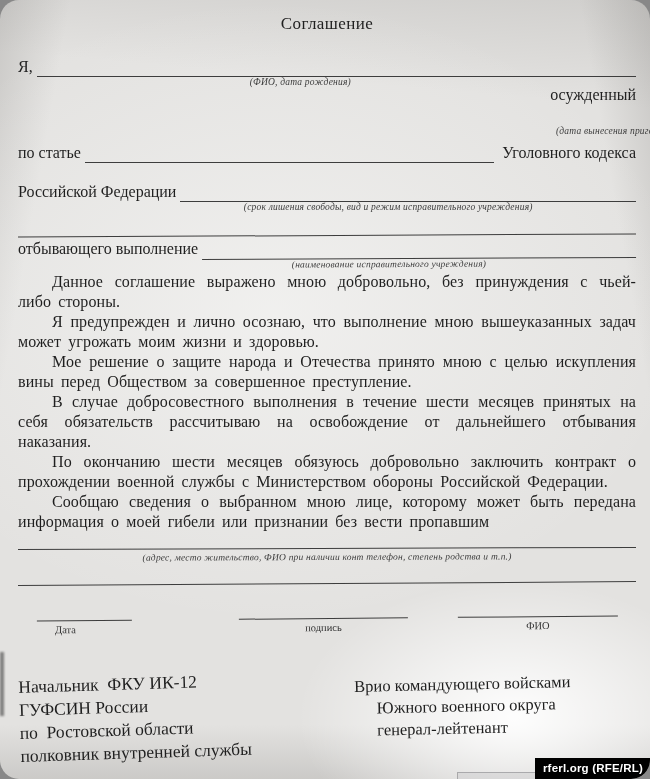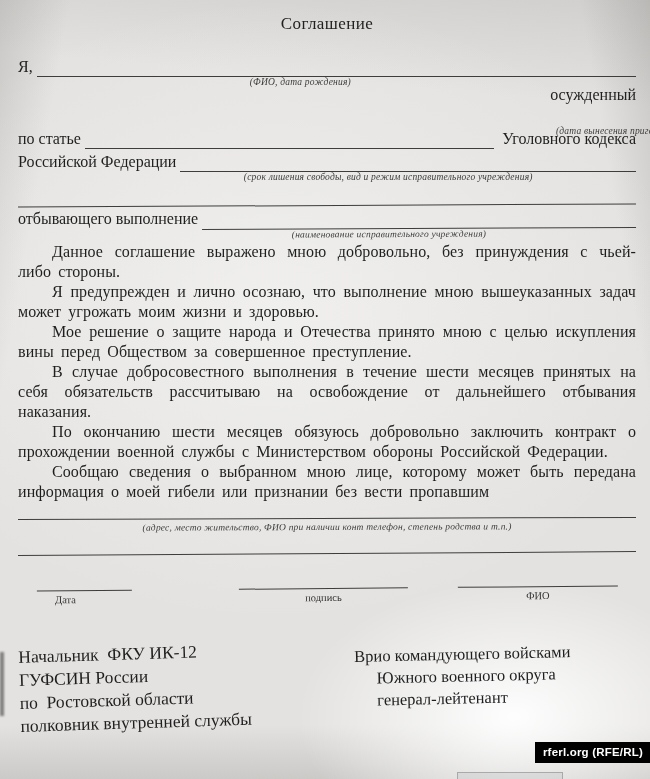--- a/index.html
+++ b/index.html
@@ -10,38 +10,39 @@
     font-family:"Liberation Serif","DejaVu Serif",serif;
     color:#1f1f1f;
     background:
       radial-gradient(ellipse 300px 190px at 79% 92%, rgba(255,255,255,.95), rgba(255,255,255,0) 72%),
       radial-gradient(ellipse 520px 390px at 42% 40%, rgba(251,251,250,.55), rgba(251,251,250,0) 80%),
       linear-gradient(100deg, rgba(128,126,123,.26) 0%, rgba(128,126,123,0) 9%),
       linear-gradient(260deg, rgba(133,131,128,.30) 0%, rgba(133,131,128,0) 9%),
       linear-gradient(185deg, rgba(142,140,137,.22) 0%, rgba(142,140,137,0) 13%),
       linear-gradient(0deg, rgba(118,116,113,.22) 0%, rgba(118,116,113,0) 7%),
       #e3e2e0;
+    border-radius: 19px;
   }
   .photo::before{ 
     content:"";position:absolute;left:0;top:652px;width:4px;height:64px;
     background:rgba(45,45,45,.55);filter:blur(1px);
   }
   .doc{position:absolute;inset:0;padding:14px 14px 0 18px;}
   .title{margin:0;font-size:17px;font-weight:400;text-align:center;letter-spacing:.4px;}
 
   .frow{display:flex;align-items:flex-end;position:relative;}
   .flabel{font-size:16px;line-height:20px;white-space:pre;flex:0 0 auto;}
   .fsuffix{font-size:16px;line-height:20px;white-space:pre;flex:0 0 auto;padding-left:8px;text-align:center;}
   .fline{flex:1 1 auto;height:20px;border-bottom:1px solid #3d3d3d;position:relative;margin-left:4px;}
   .cap{position:absolute;top:21px;left:0;right:0;text-align:center;
        font-size:9.5px;line-height:10px;color:#3c3c3c;letter-spacing:.2px;white-space:nowrap;}
   .r1{margin-top:22px;}
   .r2{margin-top:8px;flex-direction:column;}
-  .r3{margin-top:2px;}
-  .r4{margin-top:2px;}
+  .r3{margin-top:16px;}
+  .r4{margin-top:18px;}
   .fullline{margin-top:33px;height:0;border-bottom:1px solid #3d3d3d;position:relative;transform:rotate(-.3deg);}
   .r6{margin-top:2px;}
   .r6 .fline{transform:rotate(-.25deg);}
   .shift-a{transform:translateX(-36px);}
   .shift-b{transform:translateX(-80px);}
   .shift-c{transform:translateX(-20px);text-align:center;}
   .shift-d{transform:translateX(-30px);}
 
   .bodytext{margin-top:13px;font-size:16px;line-height:20px;text-align:justify;word-spacing:3px;letter-spacing:.1px;}
   .bodytext p{margin:0;text-indent:34px;}
@@ -61,21 +62,21 @@
   .sig-name{left:440px;width:160px;text-align:center;}
 
   .officials{display:flex;margin-top:26px;}
   .off-left{flex:0 0 300px;font-size:17.5px;line-height:23px;transform:rotate(-1.8deg);transform-origin:left top;}
   .off-right{margin-left:36px;flex:0 0 282px;font-size:16.5px;line-height:22px;transform:rotate(-1.3deg);transform-origin:left top;}
   .off-line{white-space:pre-wrap;}
   .off-right .off-line.ind{padding-left:22px;}
 
   .stamp-ghost{position:absolute;left:457px;top:772px;width:104px;height:7px;
     border:1px solid rgba(110,110,115,.45);border-bottom:none;background:rgba(188,188,193,.30);}
-  .watermark{position:absolute;right:0;bottom:16px;background:#000;color:#fff;
+  .watermark{position:absolute;right:0;bottom:0;background:#000;color:#fff;
     font-family:"Liberation Sans","DejaVu Sans",sans-serif;font-size:11.5px;font-weight:bold;
     padding:4px 7px 5px 8px;letter-spacing:.2px;}
 </style>
 </head>
 <body>
 
 <div class="photo">
   <div class="doc">
 
     <h1 class="title">Соглашение</h1>

